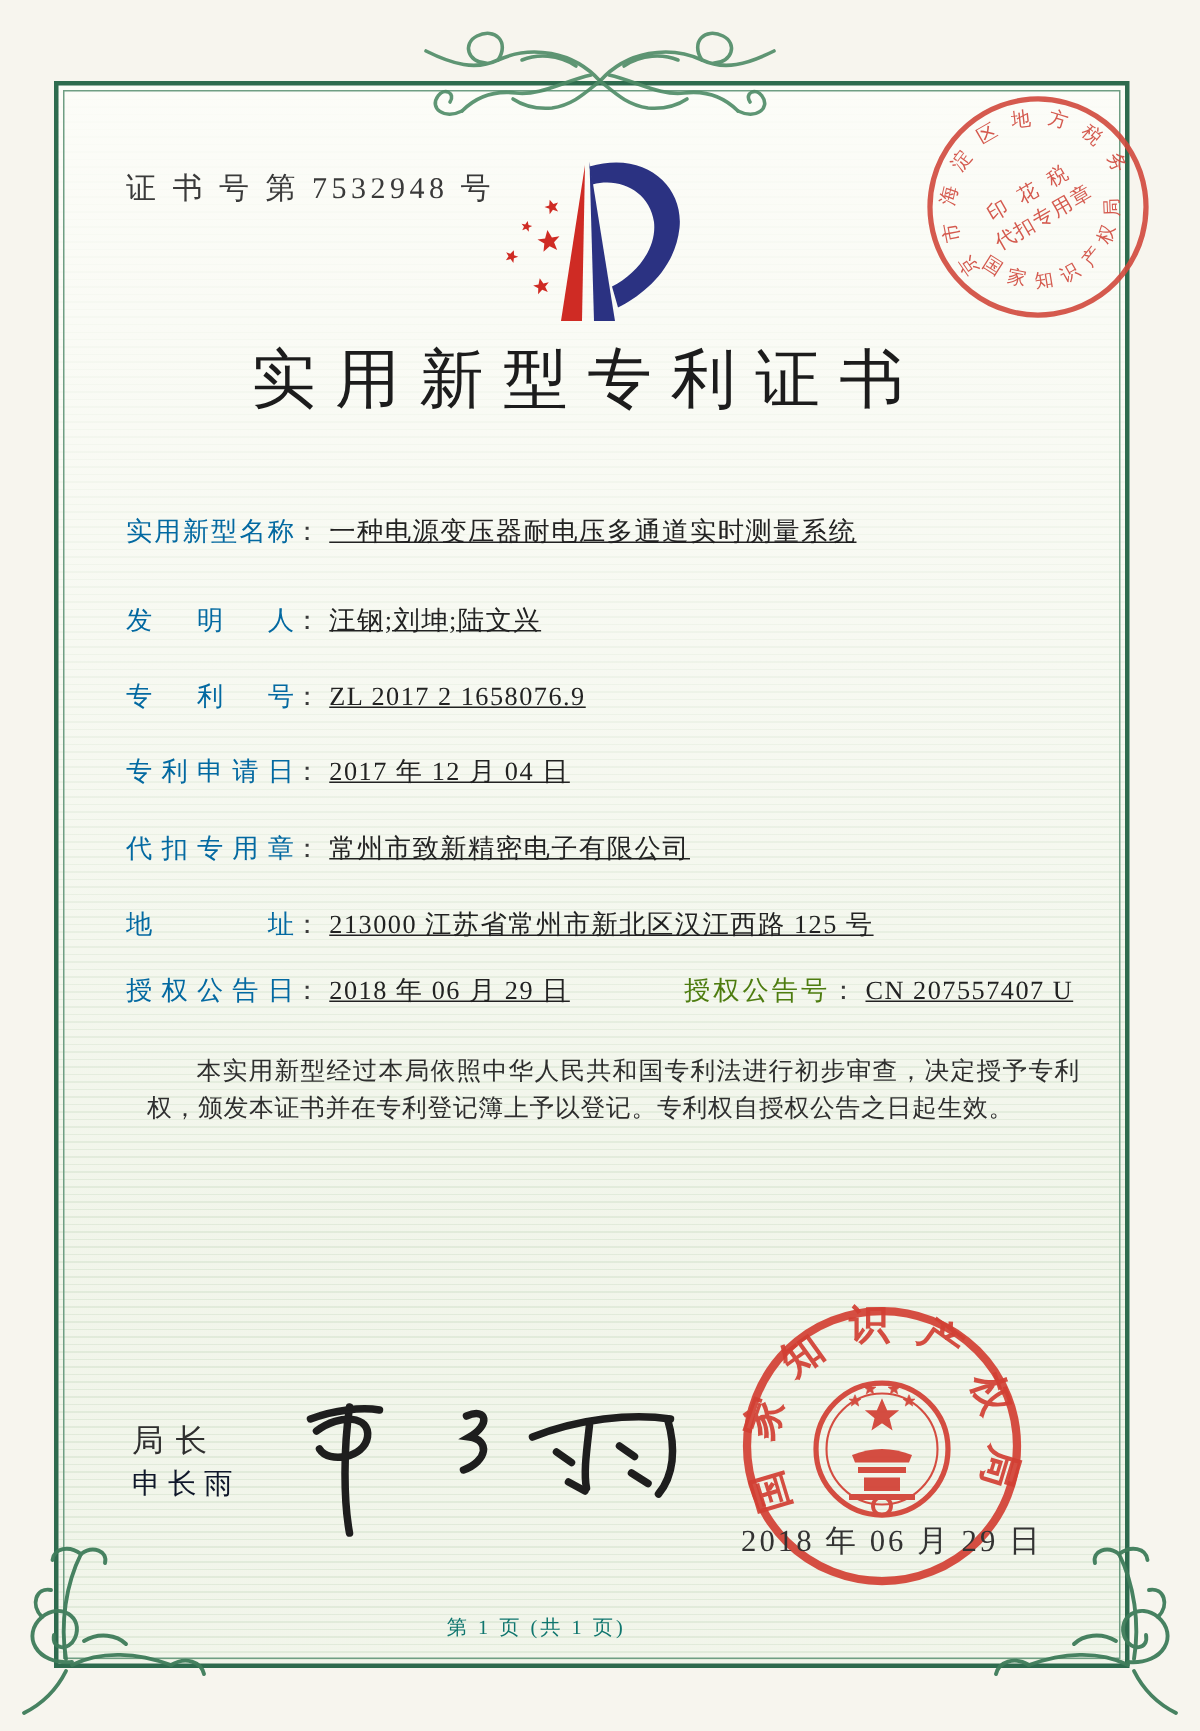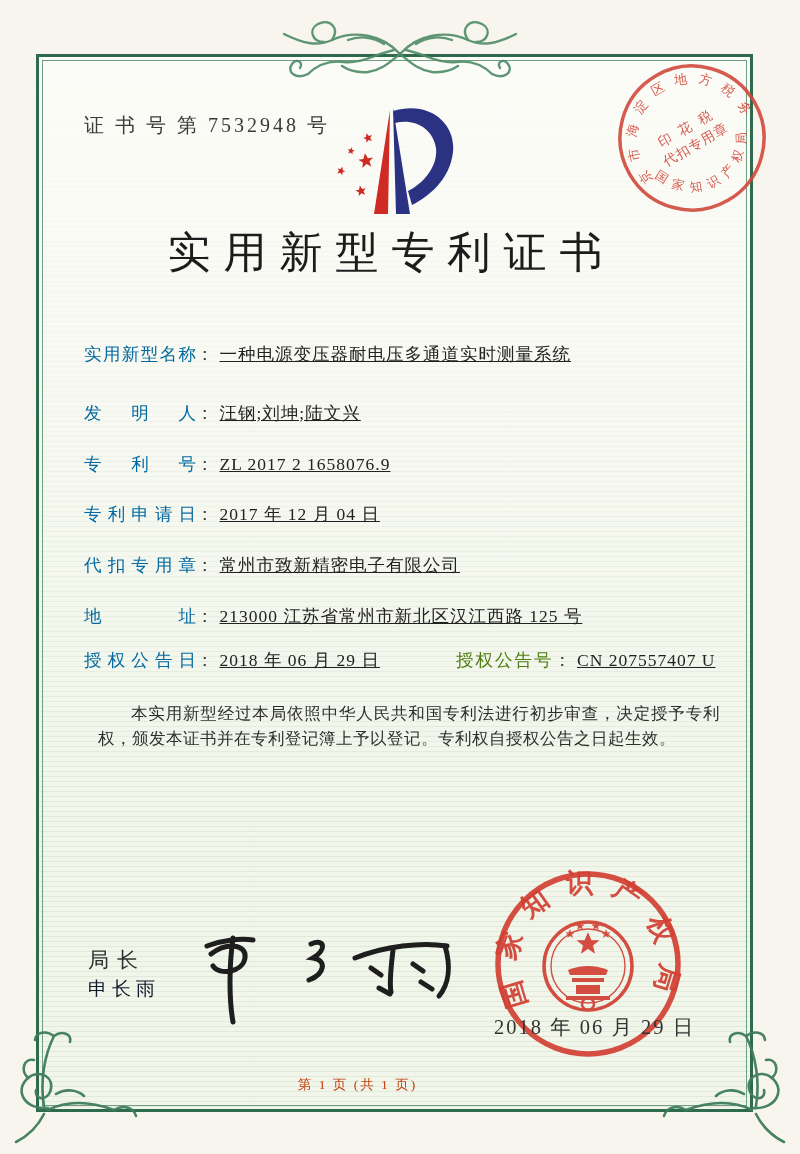--- a/index.html
+++ b/index.html
@@ -44,21 +44,21 @@
   .director-title{left:88px;top:946px;font-size:21px;letter-spacing:8px;color:#2f2f2f;}
   .director-name{left:88px;top:976px;font-size:19px;letter-spacing:5px;color:#0f172a;}
   .sig{left:195px;top:916px;}
   .office-seal{left:488px;top:864px;z-index:3;}
   .seal-date{
     left:494px;top:1013px;font-size:20.5px;letter-spacing:2px;color:#333;z-index:5;
   }
   .tax-seal{left:612px;top:58px;transform:rotate(-30deg);z-index:4;}
   .page-footer{
     left:36px;top:1076px;width:643px;text-align:center;
-    font-size:13.5px;letter-spacing:2px;color:#c2410c;
+    font-size:13.5px;letter-spacing:2px;color:#0f766e;
   }
   .orn-top{left:278px;top:10px;z-index:2;}
   .orn-bl{left:4px;top:1030px;z-index:2;}
   .orn-br{left:646px;top:1030px;z-index:2;transform:scaleX(-1);}
   .logo{left:320px;top:104px;}
   svg{display:block;}
 </style>
 </head>
 <body>
 

